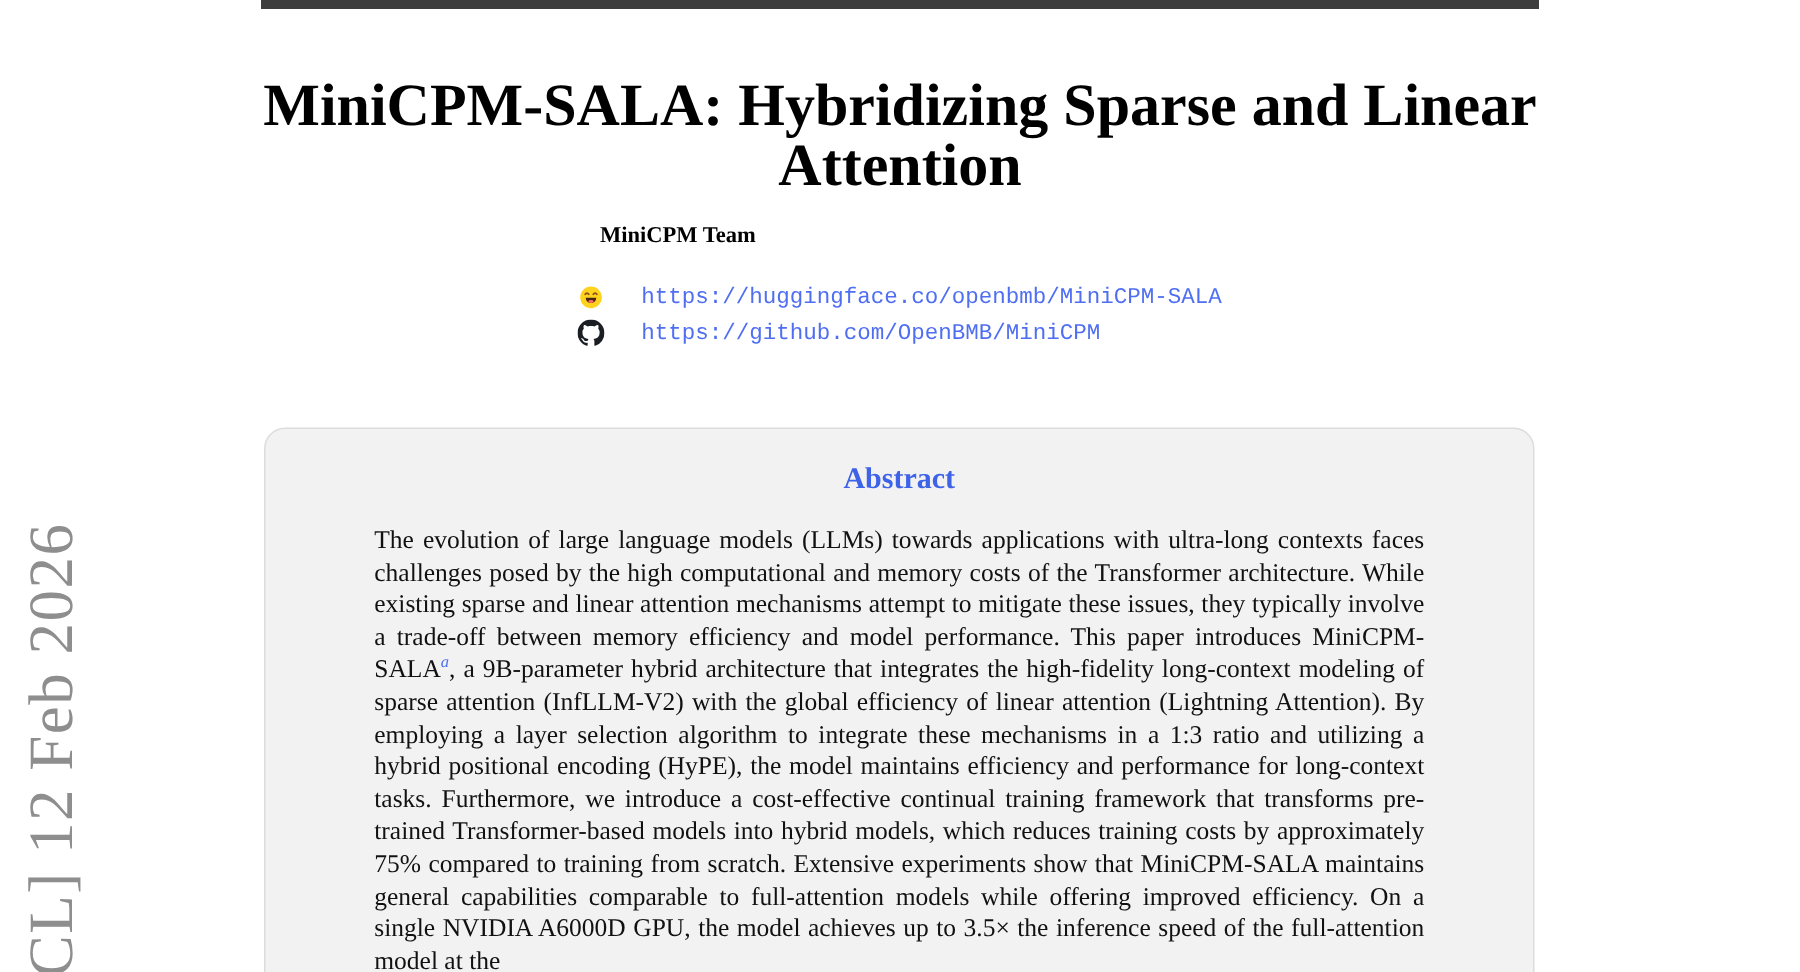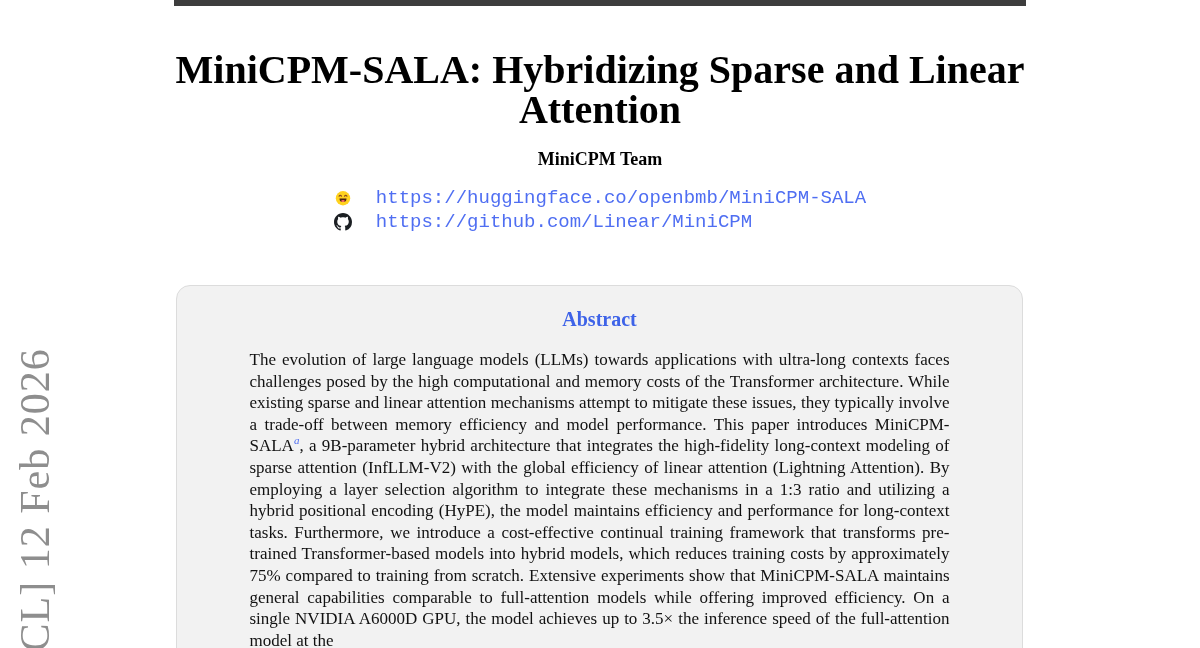--- a/index.html
+++ b/index.html
@@ -48,23 +48,23 @@
     font-size: 40px;
     line-height: 40px;
     color: #000000;
   }
 
   .team {
     position: absolute;
     left: 400px;
     top: 149px;
     width: 400px;
-    text-align: center;
+    text-align: left;
     font-weight: bold;
-    font-size: 18px;
+    font-size: 15px;
     color: #000000;
   }
 
   .links {
     position: absolute;
     left: 0;
     top: 189px;
     width: 1200px;
     display: flex;
     flex-direction: column;
@@ -78,21 +78,21 @@
   }
   .link-row {
     display: flex;
     align-items: center;
     gap: 24px;
     height: 18px;
   }
   .link-icon { width: 18px; height: 18px; flex: 0 0 18px; }
   .link-url {
     font-family: "Liberation Mono", monospace;
-    font-size: 19px;
+    font-size: 15px;
     color: #4f6ef2;
     text-decoration: none;
     white-space: pre;
   }
 
   .abstract-box {
     position: absolute;
     left: 176px;
     top: 285px;
     width: 847px;
@@ -149,21 +149,21 @@
           <path d="M14 9.6 q1.6 -2.2 3.2 0" stroke="#8a4b20" stroke-width="1.5" fill="none" stroke-linecap="round"></path>
           <path d="M7.3 12.6 a4.7 4.7 0 0 0 9.4 0 z" fill="#4a2410"></path>
           <ellipse cx="12" cy="16" rx="2.4" ry="1.3" fill="#ff6b6b"></ellipse>
         </svg>
         <a class="link-url">https://huggingface.co/openbmb/MiniCPM-SALA</a>
       </div>
       <div class="link-row">
         <svg class="link-icon" viewBox="0 0 16 16">
           <path fill="#1b1f23" fill-rule="evenodd" d="M8 0C3.58 0 0 3.58 0 8c0 3.54 2.29 6.53 5.47 7.59.4.07.55-.17.55-.38 0-.19-.01-.82-.01-1.49-2.01.37-2.53-.49-2.69-.94-.09-.23-.48-.94-.82-1.13-.28-.15-.68-.52-.01-.53.63-.01 1.08.58 1.23.82.72 1.21 1.87.87 2.33.66.07-.52.28-.87.51-1.07-1.78-.2-3.64-.89-3.64-3.95 0-.87.31-1.59.82-2.15-.08-.2-.36-1.02.08-2.12 0 0 .67-.21 2.2.82.64-.18 1.32-.27 2-.27s1.36.09 2 .27c1.53-1.04 2.2-.82 2.2-.82.44 1.1.16 1.92.08 2.12.51.56.82 1.27.82 2.15 0 3.07-1.87 3.75-3.65 3.95.29.25.54.73.54 1.48 0 1.07-.01 1.93-.01 2.2 0 .21.15.46.55.38A8.01 8.01 0 0 0 16 8c0-4.42-3.58-8-8-8z"></path>
         </svg>
-        <a class="link-url">https://github.com/Linear/MiniCPM</a>
+        <a class="link-url">https://github.com/OpenBMB/MiniCPM</a>
       </div>
     </div>
   </div>
 
   <div class="abstract-box">
     <div class="abstract-heading">Abstract</div>
     <p class="abstract-body"><span>The evolution of large language models (LLMs) towards applications with ultra-long contexts faces challenges posed by the high computational and memory costs of the Transformer architecture. While existing sparse and linear attention mechanisms attempt to mitigate these issues, they typically involve a trade-off between memory efficiency and model performance. This paper introduces MiniCPM-SALA</span><span class="footnote-ref">a</span><span>, a 9B-parameter hybrid architecture that integrates the high-fidelity long-context modeling of sparse attention (InfLLM-V2) with the global efficiency of linear attention (Lightning Attention). By employing a layer selection algorithm to integrate these mechanisms in a 1:3 ratio and utilizing a hybrid positional encoding (HyPE), the model maintains efficiency and performance for long-context tasks. Furthermore, we introduce a cost-effective continual training framework that transforms pre-trained Transformer-based models into hybrid models, which reduces training costs by approximately 75% compared to training from scratch. Extensive experiments show that MiniCPM-SALA maintains general capabilities comparable to full-attention models while offering improved efficiency. On a single NVIDIA A6000D GPU, the model achieves up to 3.5× the inference speed of the full-attention model at the</span></p>
   </div>
 
 </div>

